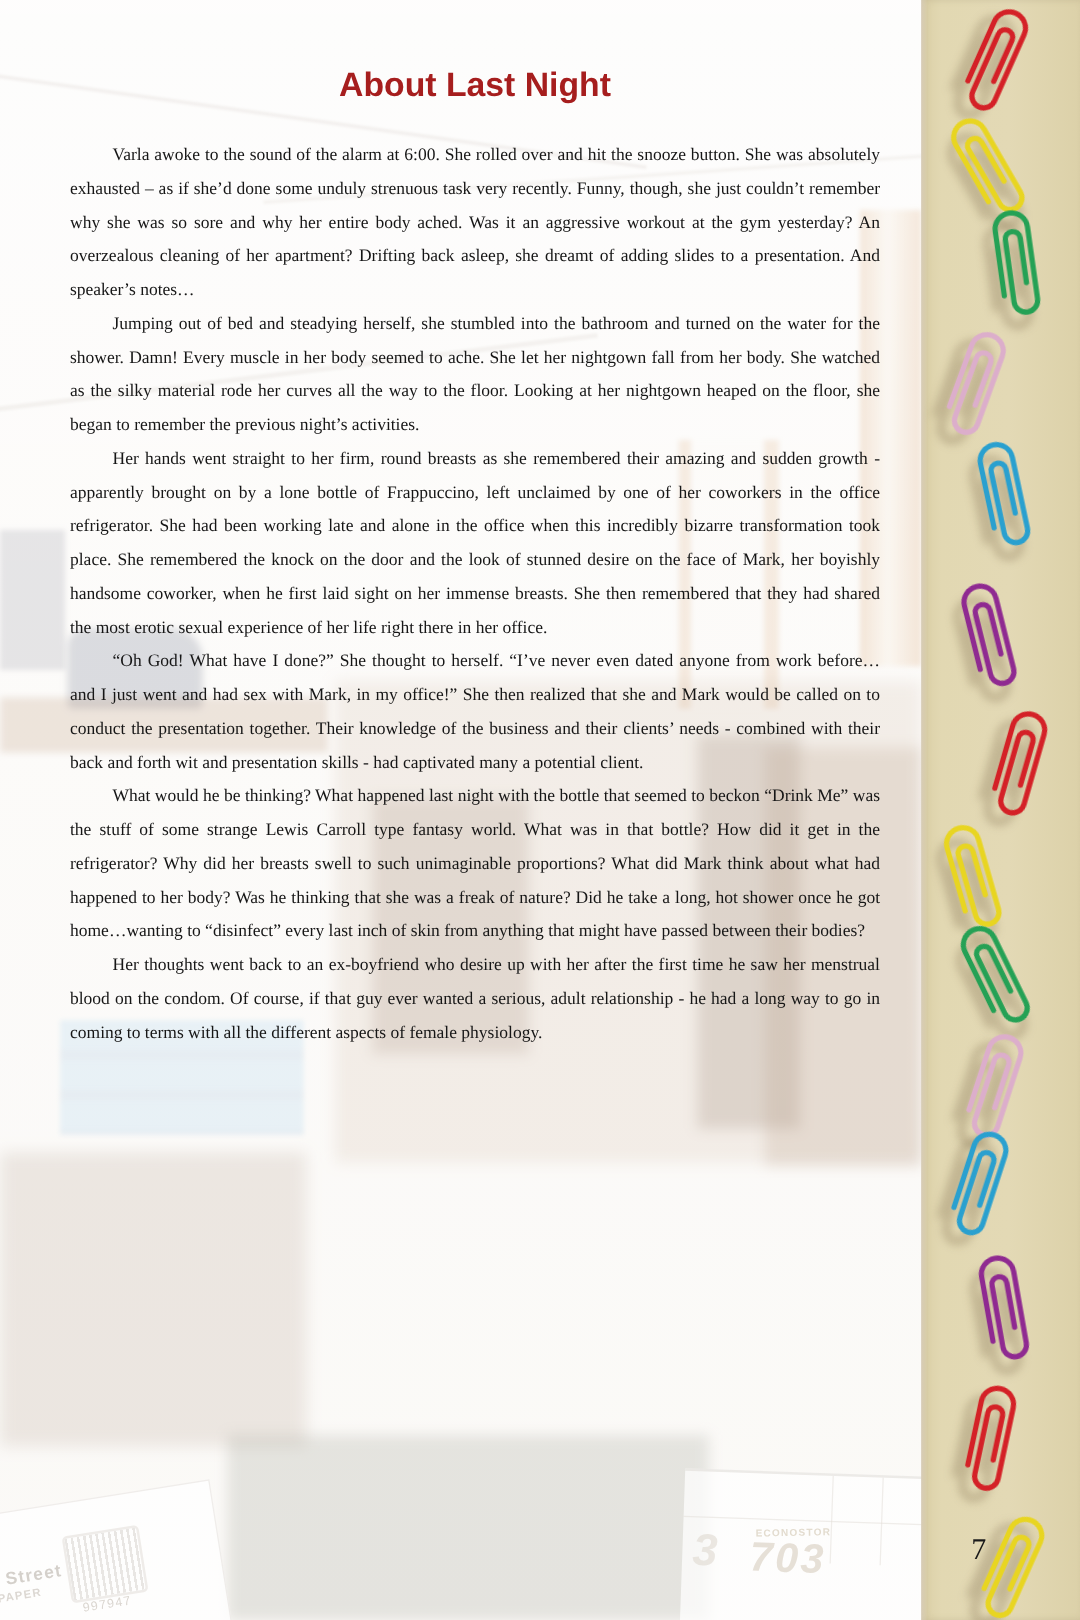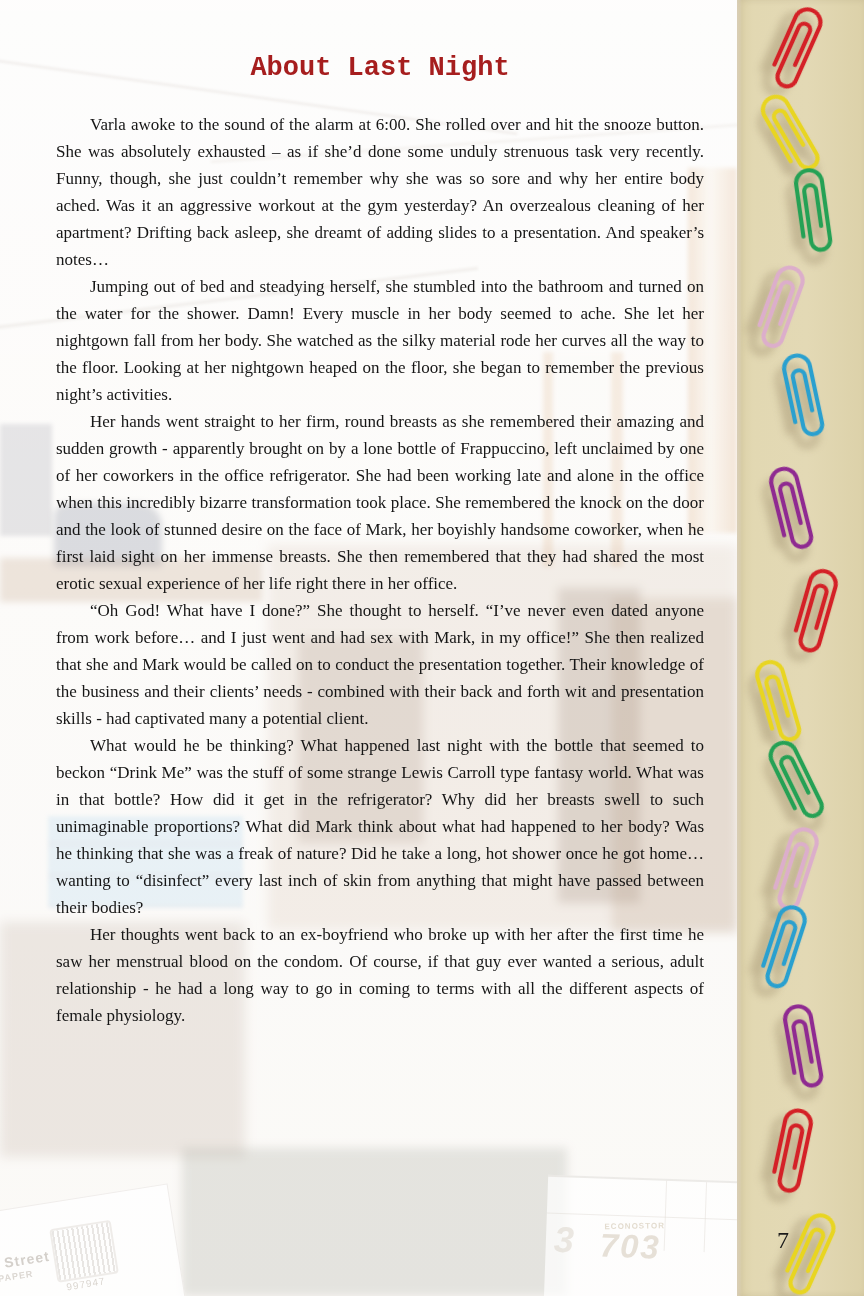--- a/index.html
+++ b/index.html
@@ -46,23 +46,23 @@
   .grid-v1{top:0;left:118px;width:1px;height:70px;background:rgba(205,198,188,.5);}
   .grid-v2{top:0;left:158px;width:1px;height:70px;background:rgba(205,198,188,.5);}
   .econostor-label{top:42px;left:58px;font-size:8px;font-weight:bold;color:#d0c4ae;letter-spacing:1px;transform:rotate(-3deg);}
   .box-number{top:48px;left:54px;font-size:33px;font-weight:bold;font-style:italic;color:rgba(188,172,146,.6);letter-spacing:2px;}
   .box-digit{top:42px;left:8px;font-size:36px;font-weight:bold;font-style:italic;color:rgba(196,186,170,.55);}
 
   .veil{position:absolute;inset:0;background:linear-gradient(180deg,rgba(255,255,255,.5),rgba(255,255,255,.42) 35%,rgba(255,255,255,.4));pointer-events:none;}
 
   
   .page-title{position:absolute;top:53px;left:56px;width:648px;margin:0;text-align:center;
-    font-family:Liberation Mono, monospace;font-weight:bold;font-size:27px;color:#a61e1e;}
+    font-family:Liberation Sans, sans-serif;font-weight:bold;font-size:27px;color:#a61e1e;}
   .body-text{position:absolute;top:111px;left:56px;width:648px;
-    font-family:"Liberation Serif",serif;font-size:17px;line-height:27px;color:#161616;text-align:justify;}
+    font-family:"Liberation Serif",serif;font-size:14px;line-height:27px;color:#161616;text-align:justify;}
   .body-text p{margin:0;text-indent:34px;}
 
   
   .sidebar{position:absolute;left:737px;top:0;width:127px;height:1296px;overflow:hidden;
     background:linear-gradient(90deg,#e9dfc9 0,#ddd2aa 5px,#e2d8b2 16px,#e3d9b5 55%,#dcd1a9 100%);
     box-shadow:inset 3px 0 6px rgba(120,105,75,.18);}
   .clip{position:absolute;width:46px;height:96px;}
   .clip svg{filter:drop-shadow(-8px 10px 4px rgba(110,92,60,.45));}
   .page-number{position:absolute;left:40px;top:1227px;font-family:"Liberation Serif",serif;font-size:24px;color:#1a1a1a;}
 </style>
@@ -109,21 +109,21 @@
       <div class="veil"></div>
     </div>
 
     <h1 class="page-title" style="color: rgb(166, 30, 30);">About Last Night</h1>
     <div class="body-text" id="paragraphs">
         <p>Varla awoke to the sound of the alarm at 6:00.  She rolled over and hit the snooze button.  She was absolutely exhausted – as if she’d done some unduly strenuous task very recently.  Funny, though, she just couldn’t remember why she was so sore and why her entire body ached.  Was it an aggressive workout at the gym yesterday?  An overzealous cleaning of her apartment?  Drifting back asleep, she dreamt of adding slides to a presentation.  And speaker’s notes…</p>
         <p>Jumping out of bed and steadying herself, she stumbled into the bathroom and turned on the water for the shower.  Damn!  Every muscle in her body seemed to ache.  She let her nightgown fall from her body.  She watched as the silky material rode her curves all the way to the floor.  Looking at her nightgown heaped on the floor, she began to remember the previous night’s activities.</p>
         <p>Her hands went straight to her firm, round breasts as she remembered their amazing and sudden growth - apparently brought on by a lone bottle of Frappuccino, left unclaimed by one of her coworkers in the office refrigerator.  She had been working late and alone in the office when this incredibly bizarre transformation took place.  She remembered the knock on the door and the look of stunned desire on the face of Mark, her boyishly handsome coworker, when he first laid sight on her immense breasts.  She then remembered that they had shared the most erotic sexual experience of her life right there in her office.</p>
         <p>“Oh God! What have I done?” She thought to herself.  “I’ve never even dated anyone from work before… and I just went and had sex with Mark, in my office!”  She then realized that she and Mark would be called on to conduct the presentation together. Their knowledge of the business and their clients’ needs - combined with their back and forth wit and presentation skills - had captivated many a potential client.</p>
         <p>What would he be thinking?  What happened last night with the bottle that seemed to beckon “Drink Me” was the stuff of some strange Lewis Carroll type fantasy world.  What was in that bottle?  How did it get in the refrigerator? Why did her breasts swell to such unimaginable proportions? What did Mark think about what had happened to her body? Was he thinking that she was a freak of nature? Did he take a long, hot shower once he got home…wanting to “disinfect” every last inch of skin from anything that might have passed between their bodies?</p>
-        <p>Her thoughts went back to an ex-boyfriend who broke up with her after the first time he saw her menstrual blood on the condom.  Of course, if that guy ever wanted a serious, adult relationship - he had a long way to go in coming to terms with all the different aspects of female physiology.</p>
+        <p>Her thoughts went back to an ex-boyfriend who desire up with her after the first time he saw her menstrual blood on the condom.  Of course, if that guy ever wanted a serious, adult relationship - he had a long way to go in coming to terms with all the different aspects of female physiology.</p>
       </div>
   </div>
 
   <div class="sidebar">
     <div id="clips">
         <div class="clip" style="left: 36px; top: 0px; transform: rotate(24deg);"><svg viewBox="0 0 46 96" width="46" height="96">
             <path d="M10 72 V20 a13 13 0 0 1 26 0 V78 a9.5 9.5 0 0 1 -19 0 V28 a6 6 0 0 1 12 0 V64" fill="none" stroke="#d42127" stroke-width="4.2" stroke-linecap="round"></path>
           </svg></div>
         <div class="clip" style="left: 30px; top: 86px; transform: rotate(-30deg);"><svg viewBox="0 0 46 96" width="46" height="96">
             <path d="M10 72 V20 a13 13 0 0 1 26 0 V78 a9.5 9.5 0 0 1 -19 0 V28 a6 6 0 0 1 12 0 V64" fill="none" stroke="#e8d521" stroke-width="4.2" stroke-linecap="round"></path>

